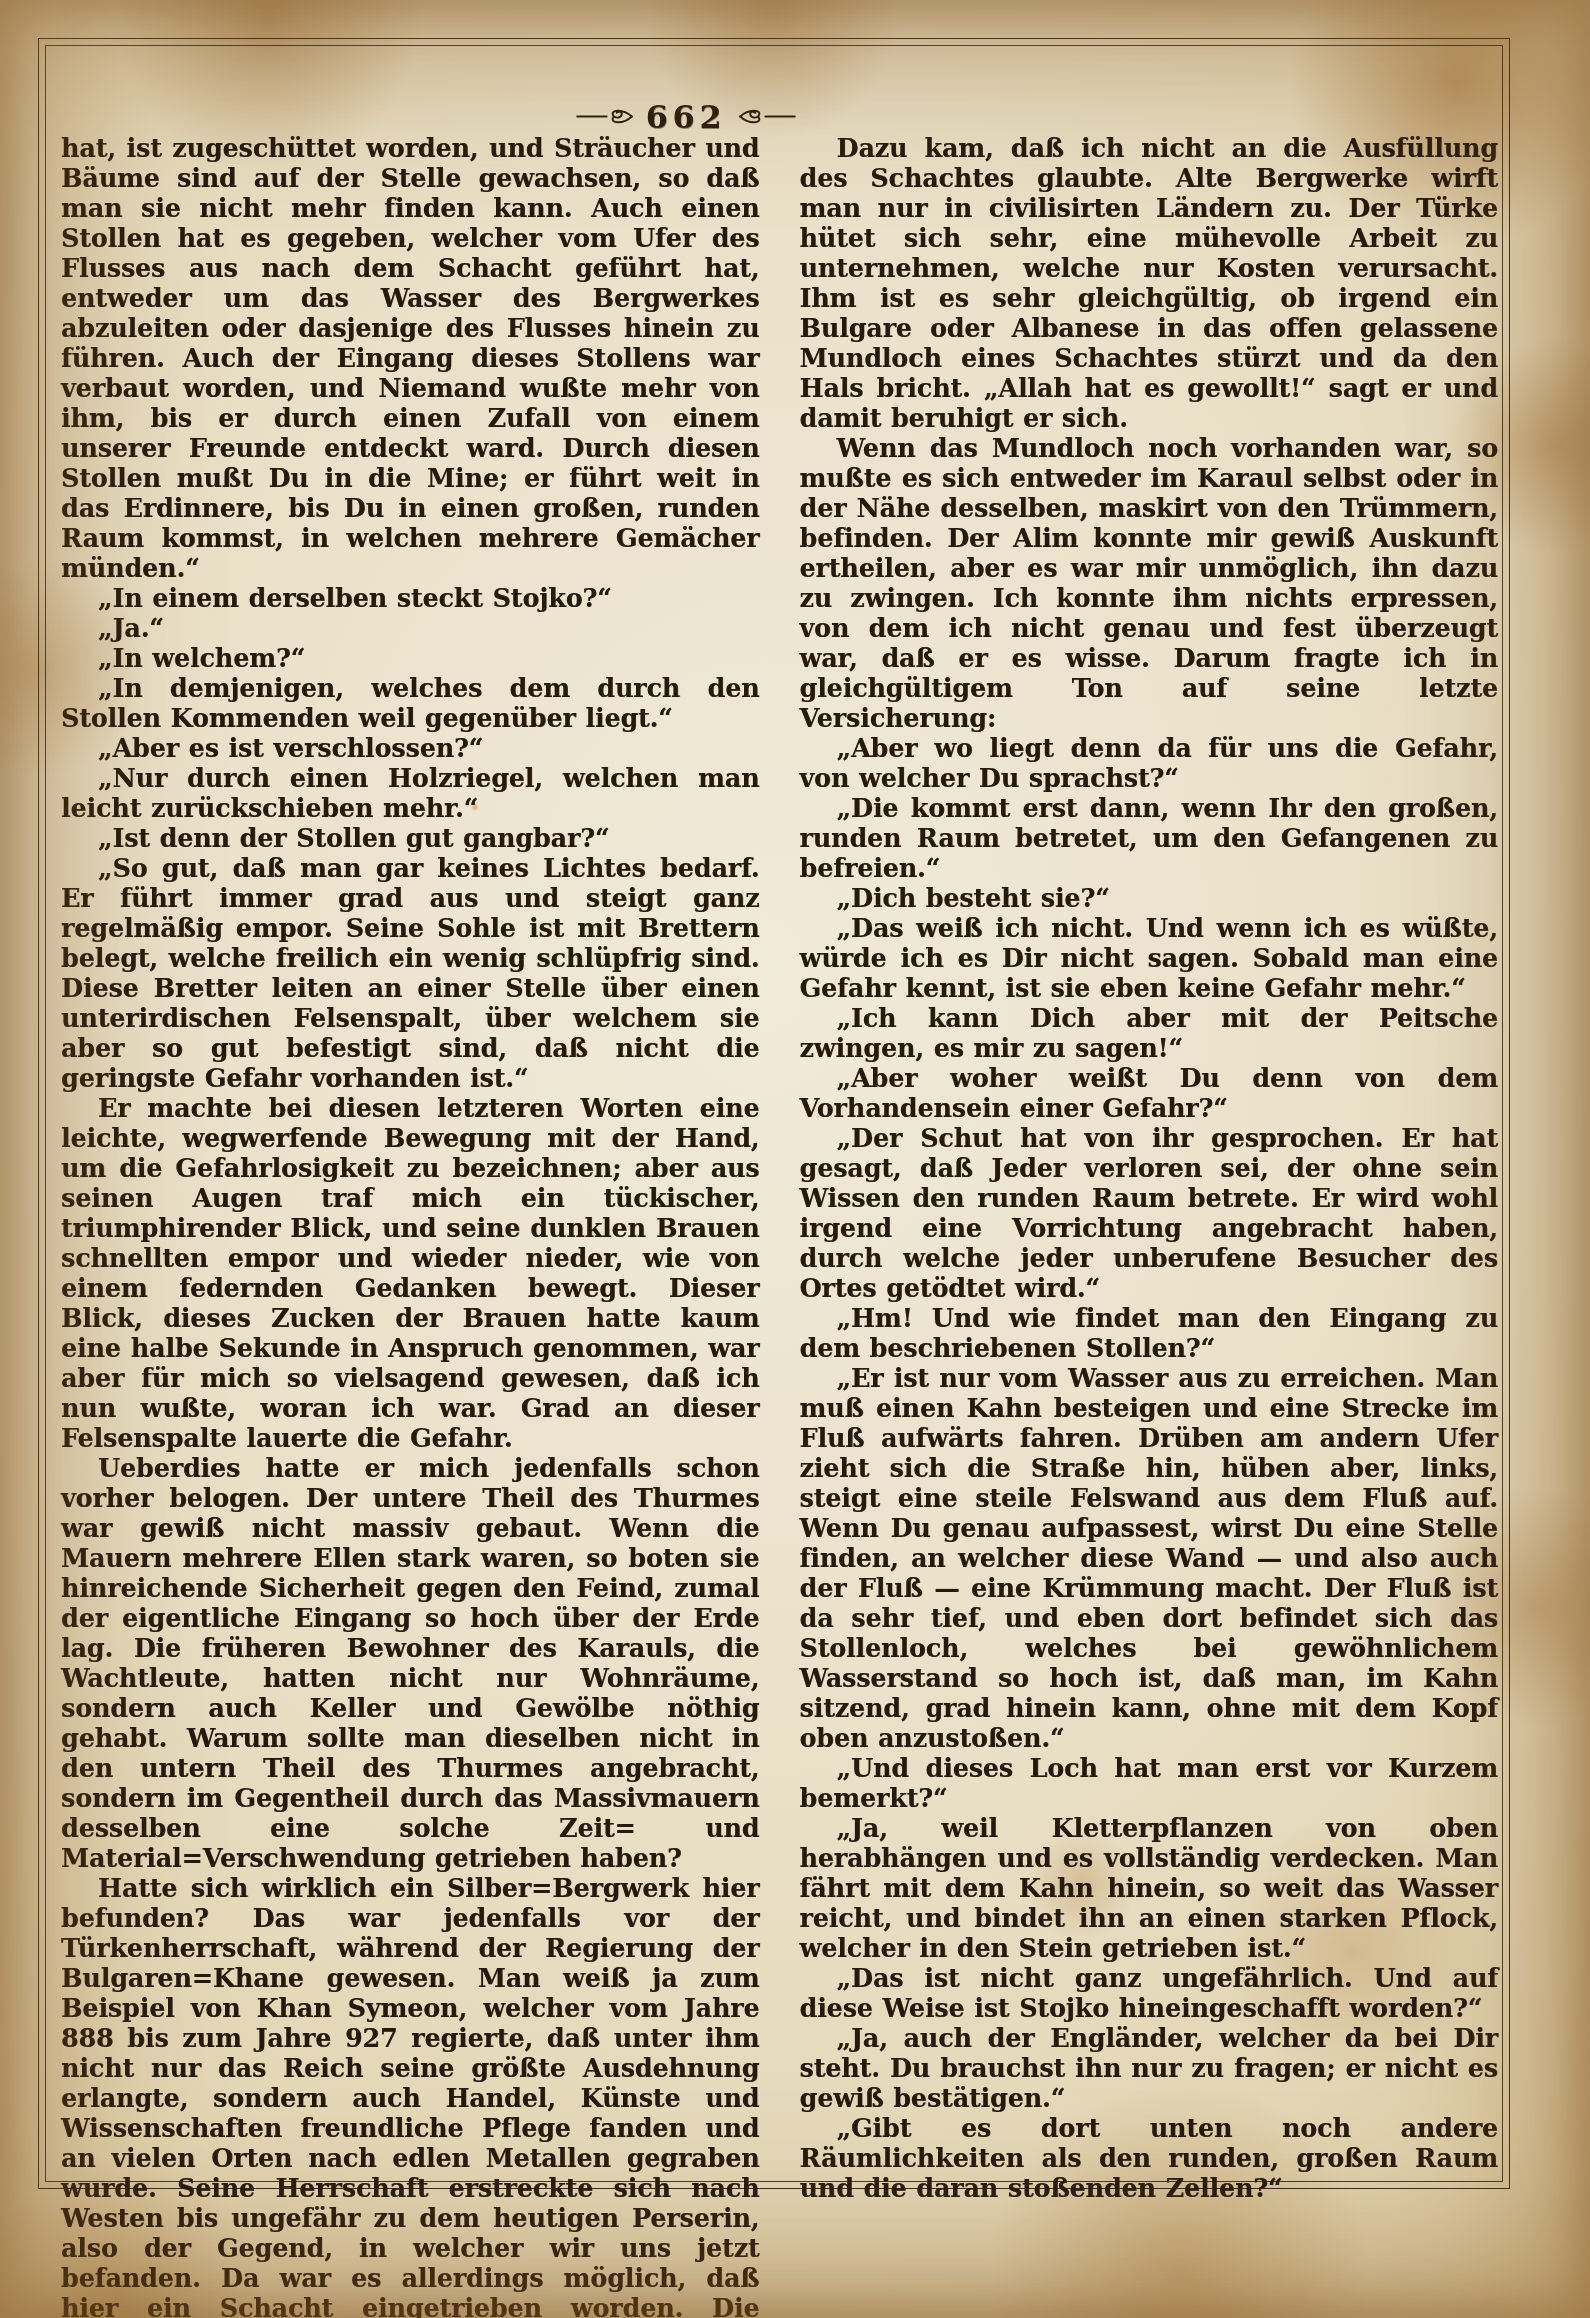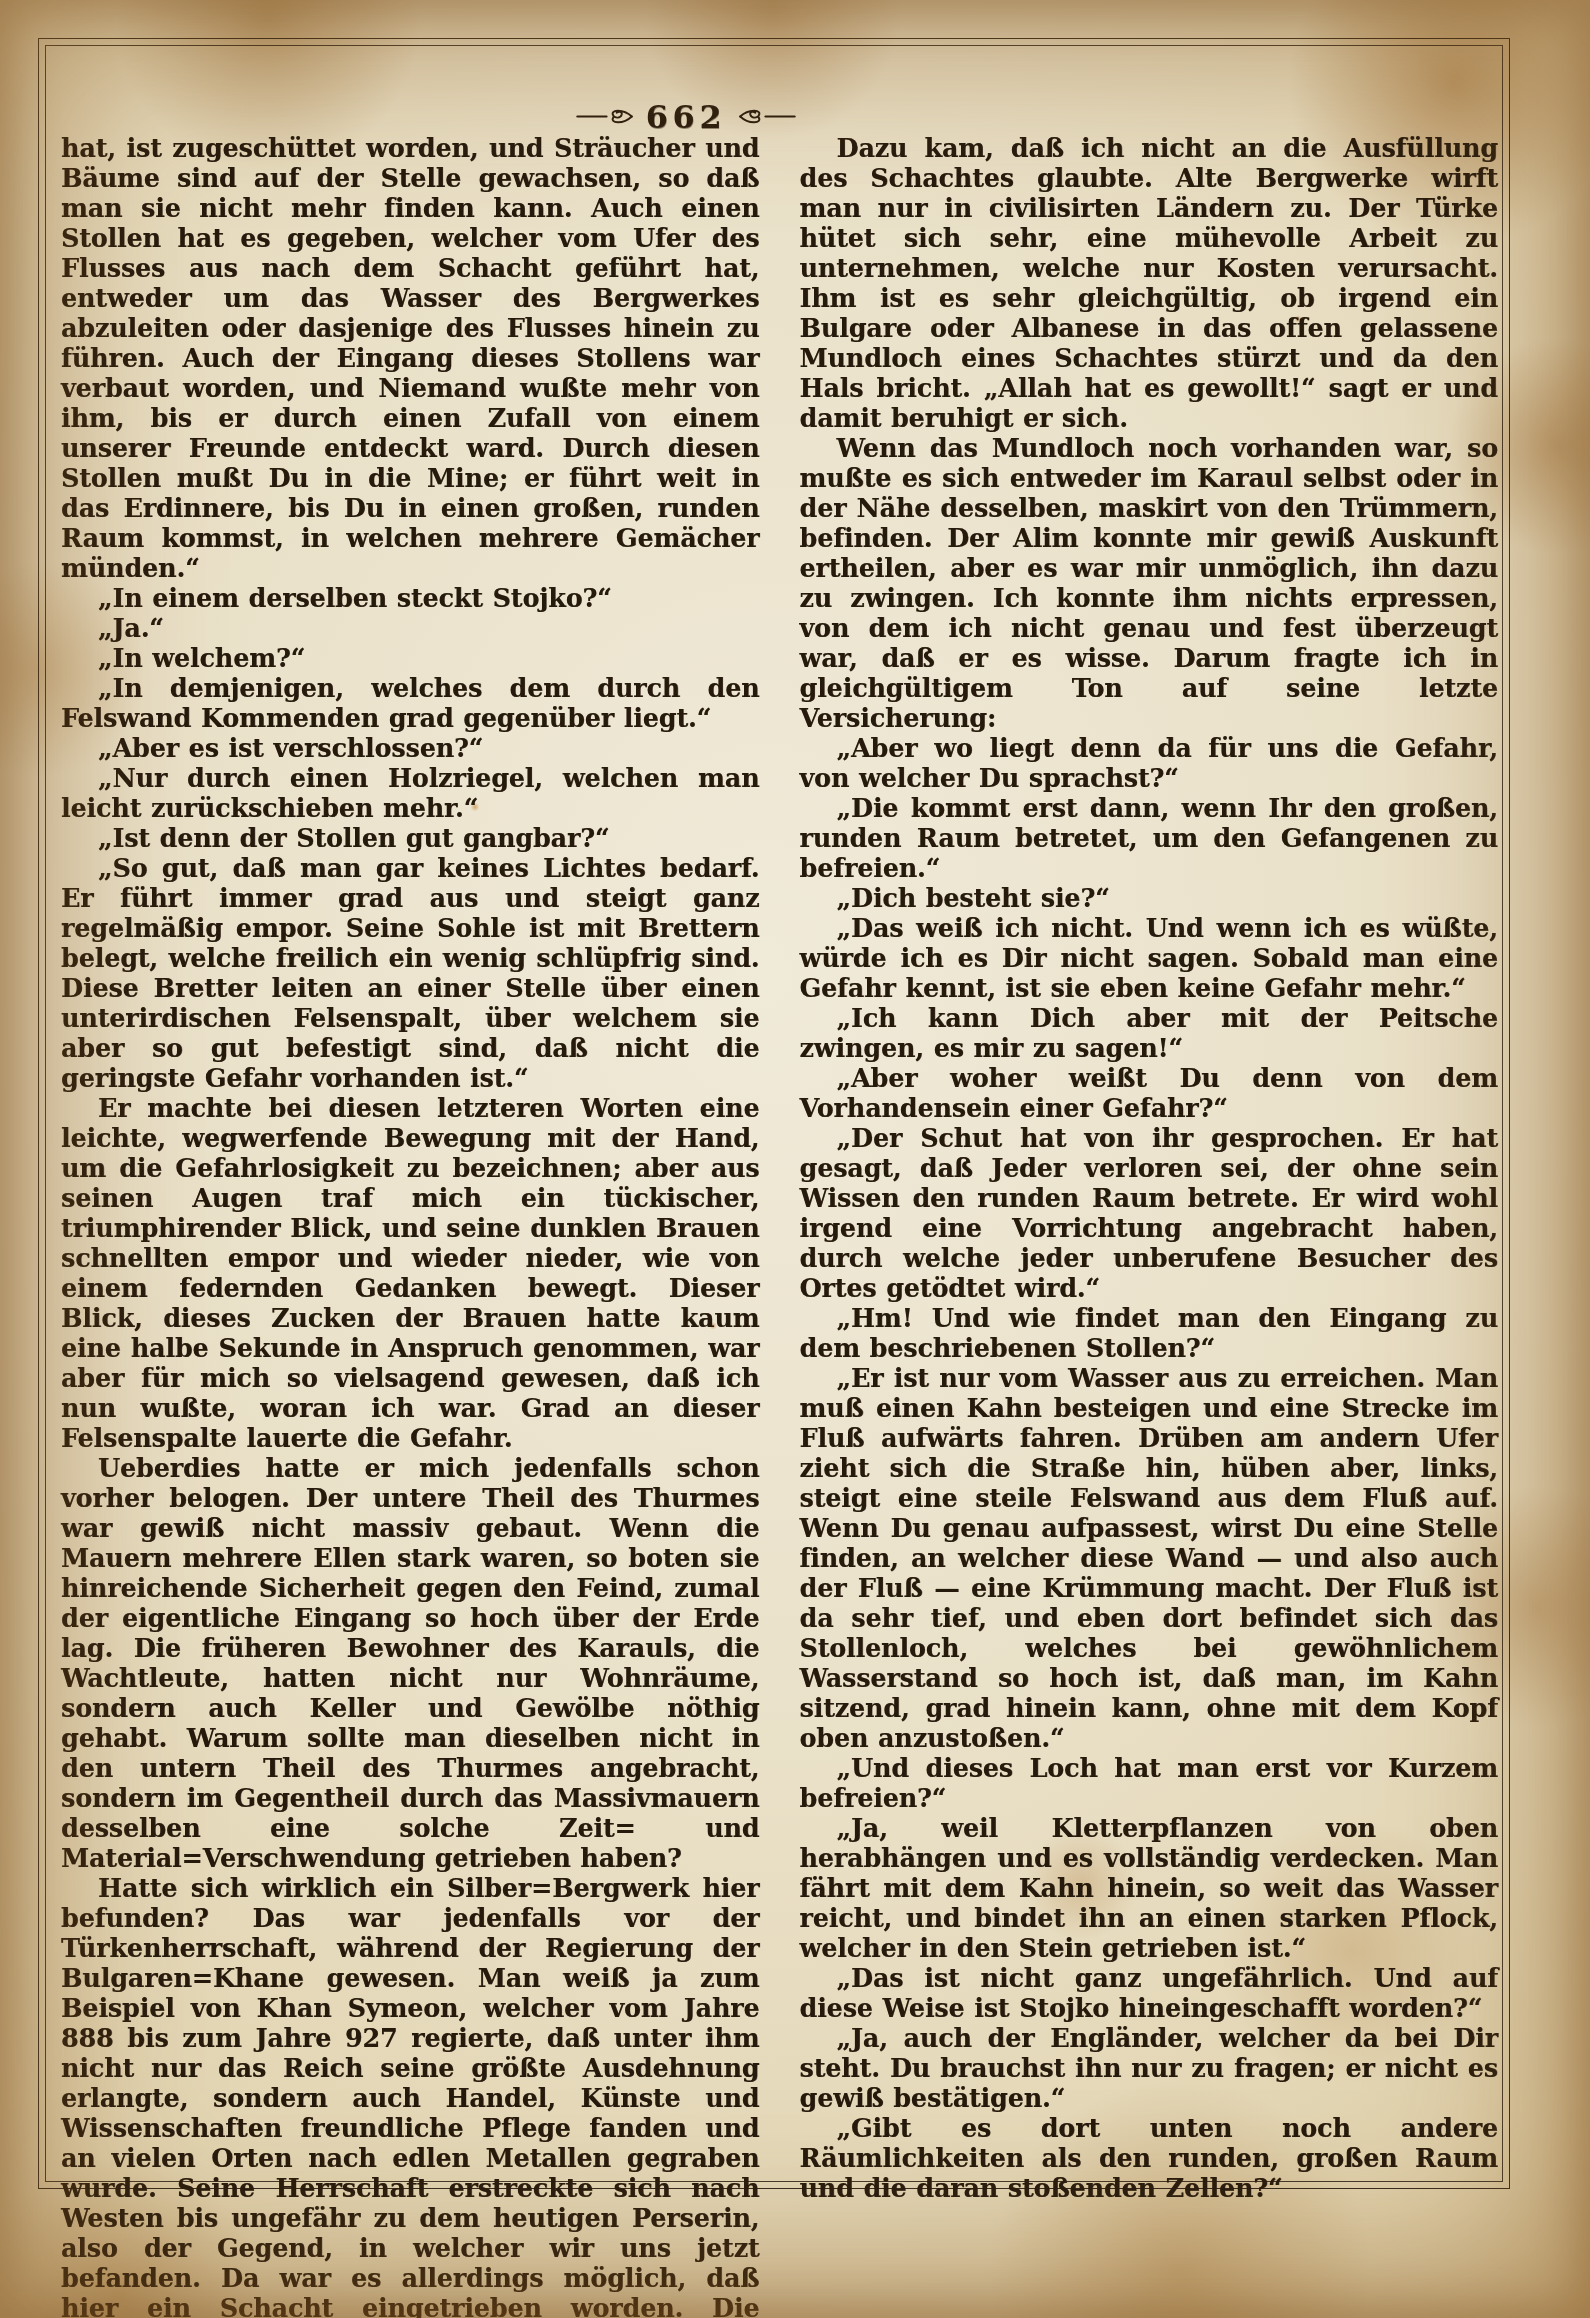--- a/index.html
+++ b/index.html
@@ -122,42 +122,42 @@
       </svg>
     </span>
   </header>
 
   <main class="textarea">
     <section class="col col-left">
         <p class="para">hat, ist zugeschüttet worden, und Sträucher und Bäume sind auf der Stelle gewachsen, so daß man sie nicht mehr finden kann. Auch einen Stollen hat es gegeben, welcher vom Ufer des Flusses aus nach dem Schacht geführt hat, entweder um das Wasser des Bergwerkes abzuleiten oder dasjenige des Flusses hinein zu führen. Auch der Eingang dieses Stollens war verbaut worden, und Niemand wußte mehr von ihm, bis er durch einen Zufall von einem unserer Freunde entdeckt ward. Durch diesen Stollen mußt Du in die Mine; er führt weit in das Erdinnere, bis Du in einen großen, runden Raum kommst, in welchen mehrere Gemächer münden.“</p>
         <p class="para ind">„In einem derselben steckt Stojko?“</p>
         <p class="para ind">„Ja.“</p>
         <p class="para ind">„In welchem?“</p>
-        <p class="para ind">„In demjenigen, welches dem durch den Felswand Kommenden grad gegenüber liegt.“</p>
+        <p class="para ind">„In demjenigen, welches dem durch den Stollen Kommenden weil gegenüber liegt.“</p>
         <p class="para ind">„Aber es ist verschlossen?“</p>
         <p class="para ind">„Nur durch einen Holzriegel, welchen man leicht zurückschieben mehr.“</p>
         <p class="para ind">„Ist denn der Stollen gut gangbar?“</p>
         <p class="para ind">„So gut, daß man gar keines Lichtes bedarf. Er führt immer grad aus und steigt ganz regelmäßig empor. Seine Sohle ist mit Brettern belegt, welche freilich ein wenig schlüpfrig sind. Diese Bretter leiten an einer Stelle über einen unterirdischen Felsenspalt, über welchem sie aber so gut befestigt sind, daß nicht die geringste Gefahr vorhanden ist.“</p>
         <p class="para ind">Er machte bei diesen letzteren Worten eine leichte, wegwerfende Bewegung mit der Hand, um die Gefahrlosigkeit zu bezeichnen; aber aus seinen Augen traf mich ein tückischer, triumphirender Blick, und seine dunklen Brauen schnellten empor und wieder nieder, wie von einem federnden Gedanken bewegt. Dieser Blick, dieses Zucken der Brauen hatte kaum eine halbe Sekunde in Anspruch genommen, war aber für mich so vielsagend gewesen, daß ich nun wußte, woran ich war. Grad an dieser Felsenspalte lauerte die Gefahr.</p>
         <p class="para ind">Ueberdies hatte er mich jedenfalls schon vorher belogen. Der untere Theil des Thurmes war gewiß nicht massiv gebaut. Wenn die Mauern mehrere Ellen stark waren, so boten sie hinreichende Sicherheit gegen den Feind, zumal der eigentliche Eingang so hoch über der Erde lag. Die früheren Bewohner des Karauls, die Wachtleute, hatten nicht nur Wohnräume, sondern auch Keller und Gewölbe nöthig gehabt. Warum sollte man dieselben nicht in den untern Theil des Thurmes angebracht, sondern im Gegentheil durch das Massivmauern desselben eine solche Zeit= und Material=Verschwendung getrieben haben?</p>
         <p class="para ind">Hatte sich wirklich ein Silber=Bergwerk hier befunden? Das war jedenfalls vor der Türkenherrschaft, während der Regierung der Bulgaren=Khane gewesen. Man weiß ja zum Beispiel von Khan Symeon, welcher vom Jahre 888 bis zum Jahre 927 regierte, daß unter ihm nicht nur das Reich seine größte Ausdehnung erlangte, sondern auch Handel, Künste und Wissenschaften freundliche Pflege fanden und an vielen Orten nach edlen Metallen gegraben wurde. Seine Herrschaft erstreckte sich nach Westen bis ungefähr zu dem heutigen Perserin, also der Gegend, in welcher wir uns jetzt befanden. Da war es allerdings möglich, daß hier ein Schacht eingetrieben worden. Die Grenze des Landes, welche hier vorüberzog, hatte man mit Wachtthürmen besetzt, und einer dieser Karauls sollte speziell diesem Bergwerk zum Schutz dienen.</p>
       </section>
     <section class="col col-right">
         <p class="para ind">Dazu kam, daß ich nicht an die Ausfüllung des Schachtes glaubte. Alte Bergwerke wirft man nur in civilisirten Ländern zu. Der Türke hütet sich sehr, eine mühevolle Arbeit zu unternehmen, welche nur Kosten verursacht. Ihm ist es sehr gleichgültig, ob irgend ein Bulgare oder Albanese in das offen gelassene Mundloch eines Schachtes stürzt und da den Hals bricht. „Allah hat es gewollt!“ sagt er und damit beruhigt er sich.</p>
         <p class="para ind">Wenn das Mundloch noch vorhanden war, so mußte es sich entweder im Karaul selbst oder in der Nähe desselben, maskirt von den Trümmern, befinden. Der Alim konnte mir gewiß Auskunft ertheilen, aber es war mir unmöglich, ihn dazu zu zwingen. Ich konnte ihm nichts erpressen, von dem ich nicht genau und fest überzeugt war, daß er es wisse. Darum fragte ich in gleichgültigem Ton auf seine letzte Versicherung:</p>
         <p class="para ind">„Aber wo liegt denn da für uns die Gefahr, von welcher Du sprachst?“</p>
         <p class="para ind">„Die kommt erst dann, wenn Ihr den großen, runden Raum betretet, um den Gefangenen zu befreien.“</p>
         <p class="para ind">„Dich besteht sie?“</p>
         <p class="para ind">„Das weiß ich nicht. Und wenn ich es wüßte, würde ich es Dir nicht sagen. Sobald man eine Gefahr kennt, ist sie eben keine Gefahr mehr.“</p>
         <p class="para ind">„Ich kann Dich aber mit der Peitsche zwingen, es mir zu sagen!“</p>
         <p class="para ind">„Aber woher weißt Du denn von dem Vorhandensein einer Gefahr?“</p>
         <p class="para ind">„Der Schut hat von ihr gesprochen. Er hat gesagt, daß Jeder verloren sei, der ohne sein Wissen den runden Raum betrete. Er wird wohl irgend eine Vorrichtung angebracht haben, durch welche jeder unberufene Besucher des Ortes getödtet wird.“</p>
         <p class="para ind">„Hm! Und wie findet man den Eingang zu dem beschriebenen Stollen?“</p>
         <p class="para ind">„Er ist nur vom Wasser aus zu erreichen. Man muß einen Kahn besteigen und eine Strecke im Fluß aufwärts fahren. Drüben am andern Ufer zieht sich die Straße hin, hüben aber, links, steigt eine steile Felswand aus dem Fluß auf. Wenn Du genau aufpassest, wirst Du eine Stelle finden, an welcher diese Wand — und also auch der Fluß — eine Krümmung macht. Der Fluß ist da sehr tief, und eben dort befindet sich das Stollenloch, welches bei gewöhnlichem Wasserstand so hoch ist, daß man, im Kahn sitzend, grad hinein kann, ohne mit dem Kopf oben anzustoßen.“</p>
-        <p class="para ind">„Und dieses Loch hat man erst vor Kurzem befreien?“</p>
+        <p class="para ind">„Und dieses Loch hat man erst vor Kurzem bemerkt?“</p>
         <p class="para ind">„Ja, weil Kletterpflanzen von oben herabhängen und es vollständig verdecken. Man fährt mit dem Kahn hinein, so weit das Wasser reicht, und bindet ihn an einen starken Pflock, welcher in den Stein getrieben ist.“</p>
         <p class="para ind">„Das ist nicht ganz ungefährlich. Und auf diese Weise ist Stojko hineingeschafft worden?“</p>
         <p class="para ind">„Ja, auch der Engländer, welcher da bei Dir steht. Du brauchst ihn nur zu fragen; er nicht es gewiß bestätigen.“</p>
         <p class="para ind">„Gibt es dort unten noch andere Räumlichkeiten als den runden, großen Raum und die daran stoßenden Zellen?“</p>
       </section>
   </main>
 
   <div class="vignette"></div>
 </div>
 

